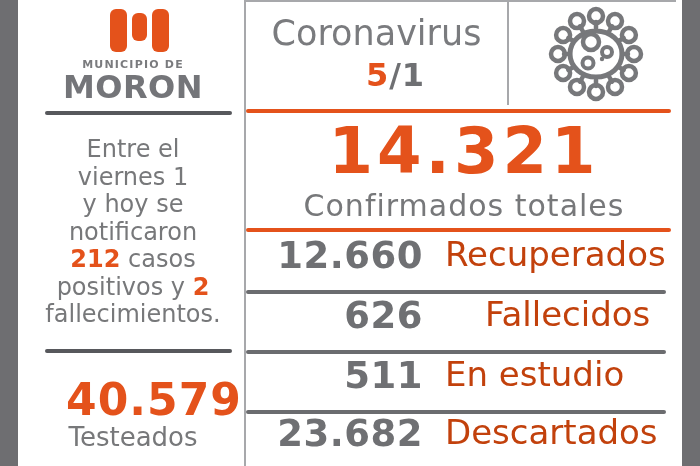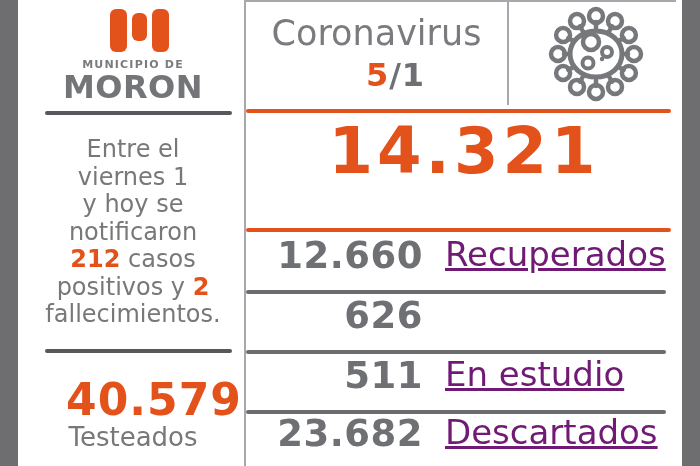--- a/index.html
+++ b/index.html
@@ -58,21 +58,21 @@
     font-size:64px;font-weight:700;letter-spacing:4px;color:#e4521b;line-height:70px;}
   .big-label{position:absolute;left:0;top:188px;width:100%;text-align:center;
     font-size:30px;letter-spacing:1px;color:#77787a;}
   .stat-row{position:absolute;left:0;width:100%;height:56px;display:flex;}
   .stat-row.r1{top:234px;}
   .stat-row.r2{top:294px;gap:40px;}
   .stat-row.r3{top:354px;}
   .stat-row.r4{top:412px;}
   .stat-num{width:177px;text-align:right;font-size:37px;font-weight:700;
     letter-spacing:0.5px;color:#6f7073;}
-  .stat-label{margin-left:22px;font-size:34px;color:#701a75;text-decoration:underline;}
+  .stat-label{margin-left:22px;font-size:34px;color:#c2410c;}
 </style>
 </head>
 <body>
 
 <div class="canvas">
 
   <div class="edge left"></div>
   <div class="edge right"></div>
   <div class="center-vline"></div>
   <div class="top-line"></div>
@@ -144,31 +144,33 @@
             <circle cx="22.1" cy="33" r="7"></circle>
           <line x1="42" y1="29.5" x2="39" y2="24.3"></line>
             <circle cx="36" cy="19.1" r="7"></circle>
         </g>
       </svg>
     </div>
 
     <div class="oline o1"></div>
 
     <div class="big-num">14.321</div>
+    <div class="big-label">Confirmados totales</div>
 
     <div class="oline o2"></div>
 
     <div class="stat-row r1">
       <div class="stat-num">12.660</div>
       <div class="stat-label">Recuperados</div>
     </div>
     <div class="gline g1"></div>
 
     <div class="stat-row r2">
       <div class="stat-num">626</div>
+      <div class="stat-label">Fallecidos</div>
     </div>
     <div class="gline g2"></div>
 
     <div class="stat-row r3">
       <div class="stat-num">511</div>
       <div class="stat-label">En estudio</div>
     </div>
     <div class="gline g3"></div>
 
     <div class="stat-row r4">

